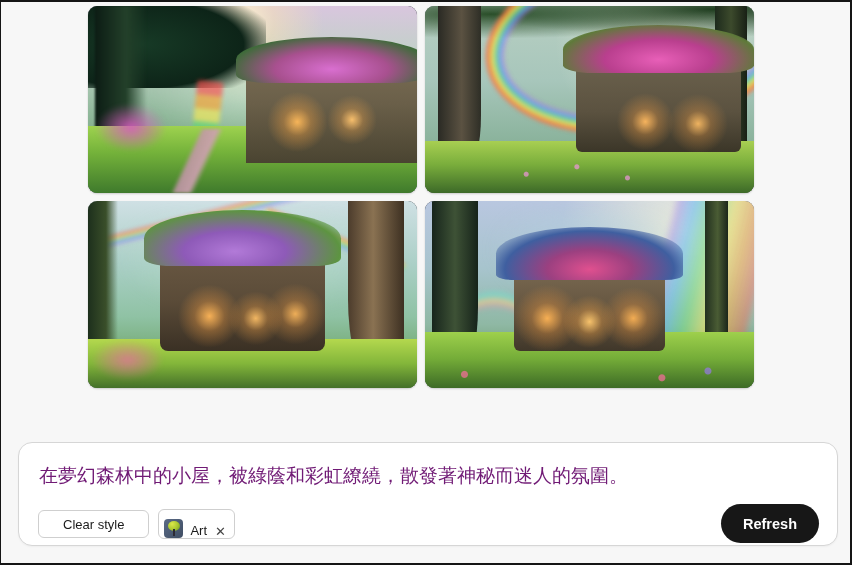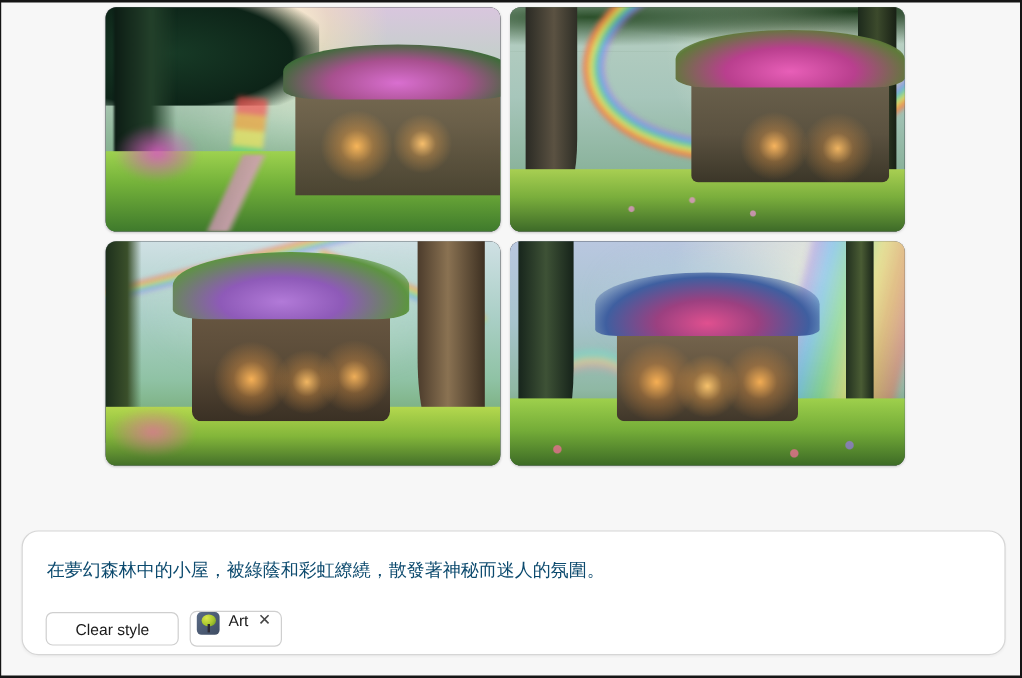--- a/index.html
+++ b/index.html
@@ -334,23 +334,23 @@
     border: 1px solid #d6d6d6;
     border-radius: 14px;
     box-sizing: border-box;
     box-shadow: 0 1px 2px rgba(0,0,0,0.04);
   }
   .prompt-text {
     position: absolute;
     left: 20px;
     top: 20px;
     right: 20px;
-    font-size: 15px;
+    font-size: 19px;
     line-height: 24px;
-    color: #0c4a6e;
+    color: #701a75;
     font-family: "DejaVu Sans", "Liberation Sans", sans-serif;
     white-space: nowrap;
   }
   .chip-row {
     position: absolute;
     left: 19px;
     top: 66px;
     display: flex;
     align-items: center;
     gap: 9px;
@@ -365,21 +365,21 @@
     border-radius: 6px;
     font-size: 13px;
     color: #1a1a1a;
     cursor: pointer;
     white-space: nowrap;
   }
   .chip-style {
     height: 28px;
     padding: 0 8px 0 5px;
     display: inline-flex;
-    align-items: flex-start;
+    align-items: flex-end;
     gap: 7px;
     background: #ffffff;
     border: 1px solid #cfcfcf;
     border-radius: 6px;
     font-size: 13px;
     color: #1a1a1a;
     cursor: pointer;
     white-space: nowrap;
   }
   .chip-thumb {
@@ -501,15 +501,16 @@
     <div class="chip-row">
       <button class="btn-clear">Clear style</button>
 
       <div class="chip-style">
         <span class="chip-thumb"></span>
         <span>Art</span>
         <span class="chip-x">✕</span>
       </div>
     </div>
 
+    <button class="btn-refresh">Refresh</button>
   </div>
 
 </div>
 
 </body></html>

